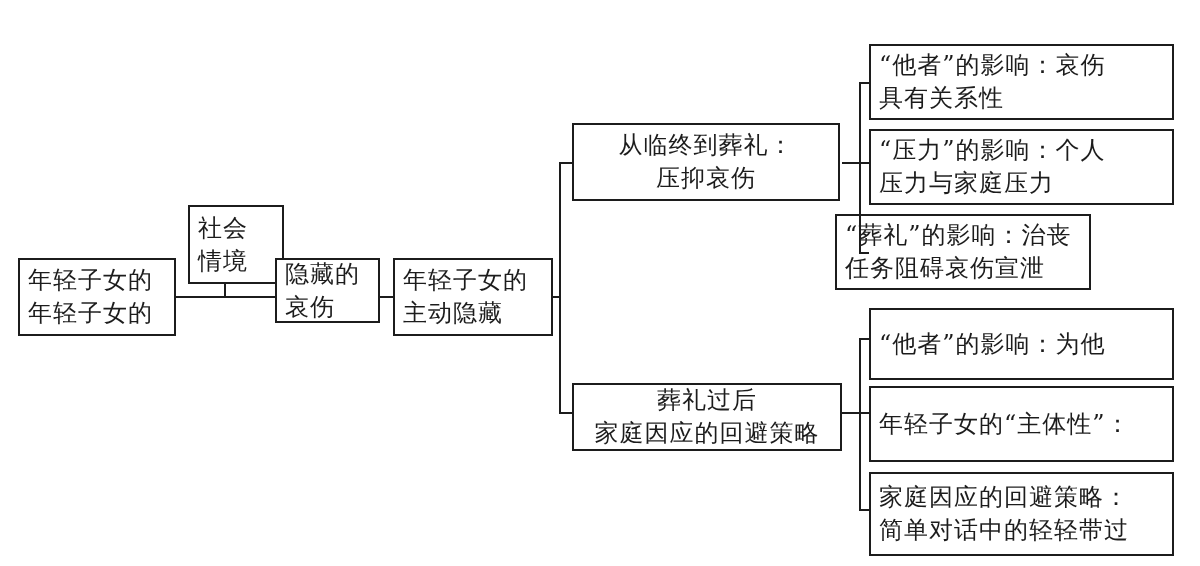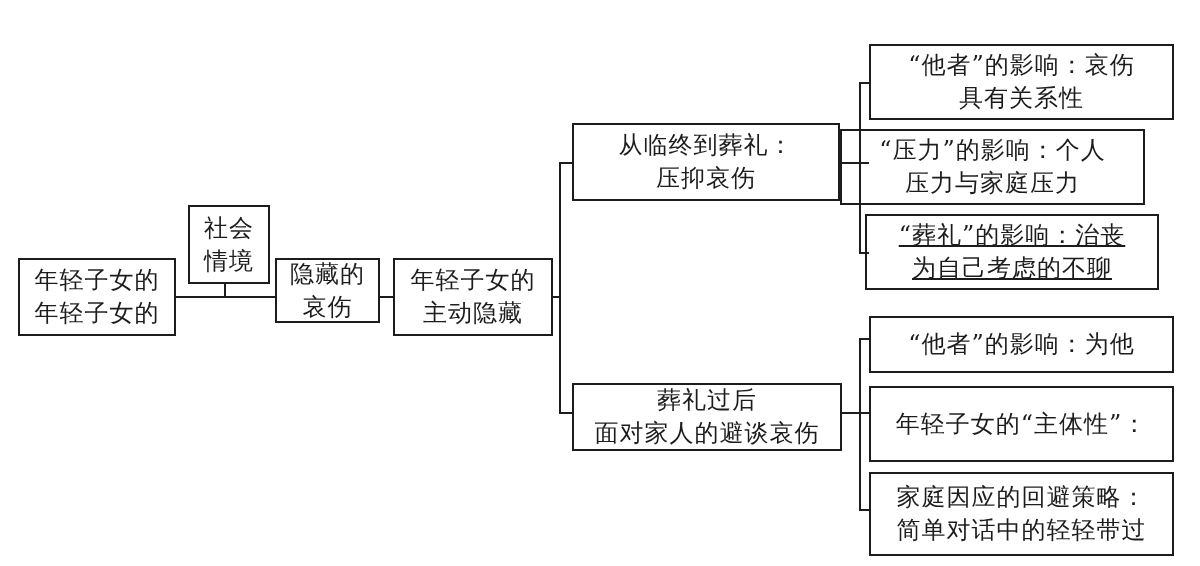--- a/index.html
+++ b/index.html
@@ -13,36 +13,35 @@
   .canvas{position:relative;width:1200px;height:566px;background:#ffffff;}
   .node{
     position:absolute;
     box-sizing:border-box;
     border:2px solid #1c1c1c;
     background:#ffffff;
     display:flex;flex-direction:column;justify-content:center;
     font-size:24px;line-height:33px;
     padding:16px 8px;
     letter-spacing:1px;
-    text-align:center;
   }
   .node .ln{white-space:nowrap;}
   .node.center{text-align:center;padding:2px 2px;}
   .edge{position:absolute;background:#1c1c1c;}
   
   #n-root          {left:18px;  top:258px; width:158px; height:78px;}
-  #n-context       {left:188px; top:205px; width:82px;  height:79px;}
+  #n-context       {left:188px; top:205px; width:96px;  height:79px;}
   #n-hidden        {left:275px; top:258px; width:105px; height:65px;}
   #n-active        {left:393px; top:258px; width:160px; height:78px;}
   #n-branch-top    {left:572px; top:123px; width:268px; height:78px;}
   #n-branch-bottom {left:572px; top:383px; width:270px; height:68px;}
   #n-leaf1 {left:869px; top:44px;  width:305px; height:76px;}
-  #n-leaf2 {left:840px; top:129px; width:305px; height:76px;}
-  #n-leaf3 {left:865px; top:214px; width:294px; height:76px;text-decoration:underline;}
-  #n-leaf4 {left:869px; top:316px; width:305px; height:57px;}
+  #n-leaf2 {left:869px; top:129px; width:305px; height:76px;}
+  #n-leaf3 {left:835px; top:214px; width:256px; height:76px;}
+  #n-leaf4 {left:869px; top:308px; width:305px; height:72px;}
   #n-leaf5 {left:869px; top:386px; width:305px; height:76px;gap:20px;}
   #n-leaf6 {left:869px; top:472px; width:305px; height:84px;}
 </style>
 </head>
 <body>
 
 <div class="canvas">
 
   <div class="node" id="n-root">
     <div class="ln">年轻子女的</div>
@@ -64,36 +63,36 @@
     <div class="ln">主动隐藏</div>
   </div>
 
   <div class="node center" id="n-branch-top">
     <div class="ln">从临终到葬礼：</div>
     <div class="ln">压抑哀伤</div>
   </div>
 
   <div class="node center" id="n-branch-bottom">
     <div class="ln">葬礼过后</div>
-    <div class="ln">面对家人的避谈哀伤</div>
+    <div class="ln">家庭因应的回避策略</div>
   </div>
 
   <div class="node" id="n-leaf1">
     <div class="ln">“他者”的影响：哀伤</div>
     <div class="ln">具有关系性</div>
   </div>
 
   <div class="node" id="n-leaf2">
     <div class="ln">“压力”的影响：个人</div>
     <div class="ln">压力与家庭压力</div>
   </div>
 
   <div class="node" id="n-leaf3">
     <div class="ln">“葬礼”的影响：治丧</div>
-    <div class="ln">为自己考虑的不聊</div>
+    <div class="ln">任务阻碍哀伤宣泄</div>
   </div>
 
   <div class="node" id="n-leaf4">
     <div class="ln">“他者”的影响：为他</div>
   </div>
 
   <div class="node" id="n-leaf5">
     <div class="ln">年轻子女的“主体性”：</div>
   </div>
 

